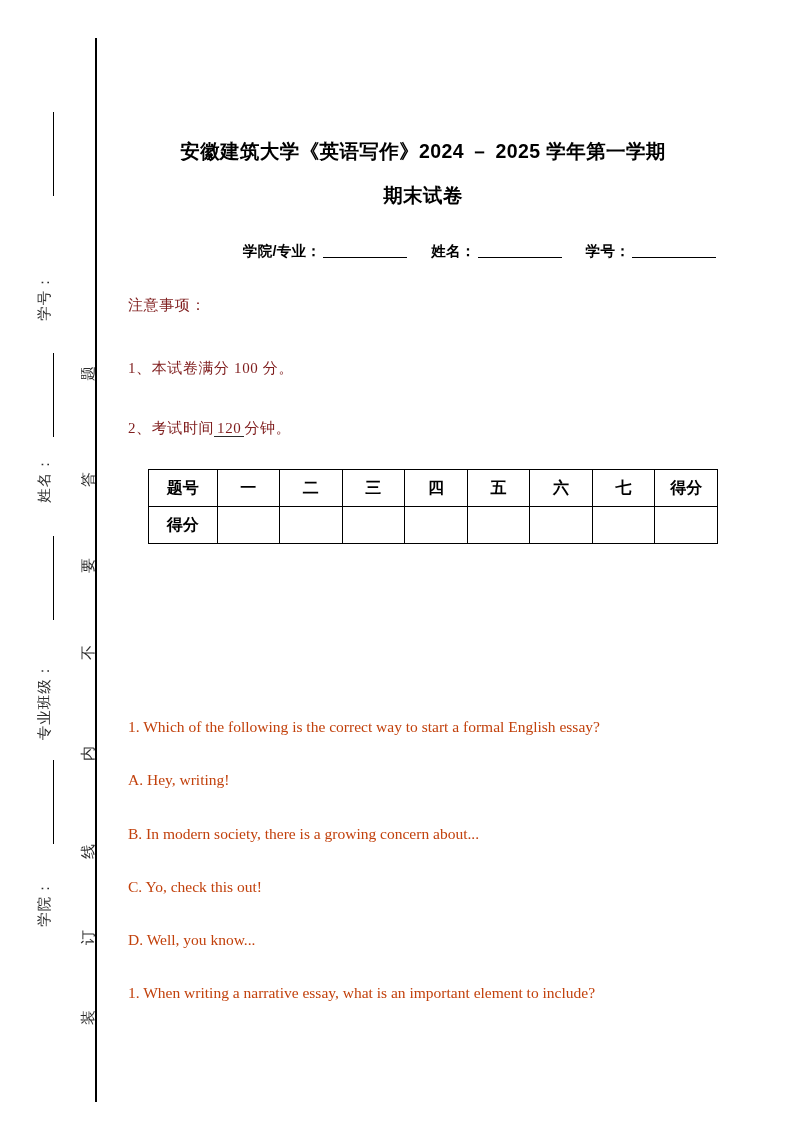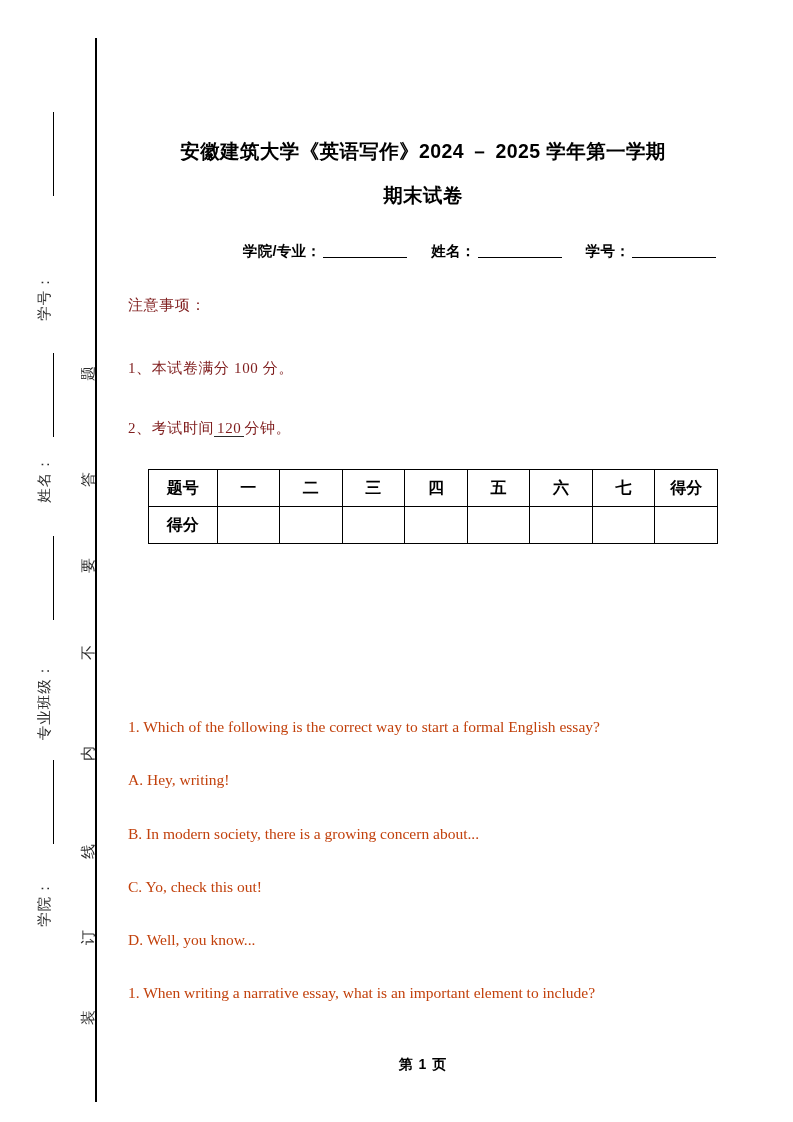--- a/index.html
+++ b/index.html
@@ -271,15 +271,14 @@
 
 
   <div class="q-text" id="q1">1. Which of the following is the correct way to start a formal English essay?</div>
   <div class="q-text" id="q1-optA">A. Hey, writing!</div>
   <div class="q-text" id="q1-optB">B. In modern society, there is a growing concern about...</div>
   <div class="q-text" id="q1-optC">C. Yo, check this out!</div>
   <div class="q-text" id="q1-optD">D. Well, you know...</div>
 
   <div class="q-text" id="q2">1. When writing a narrative essay, what is an important element to include?</div>
 
-  <div id="footer">第 1 页</div>
 
 </div>
 
 </body></html>

